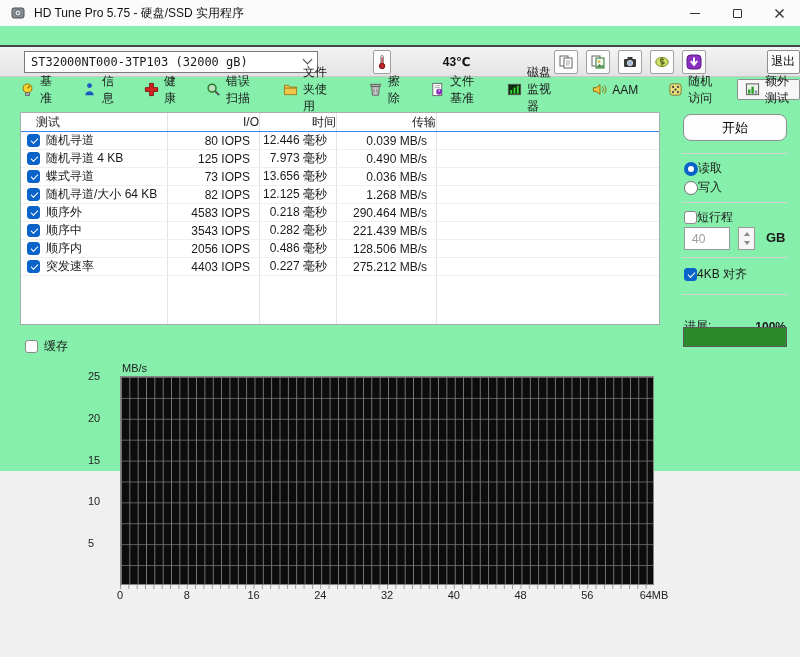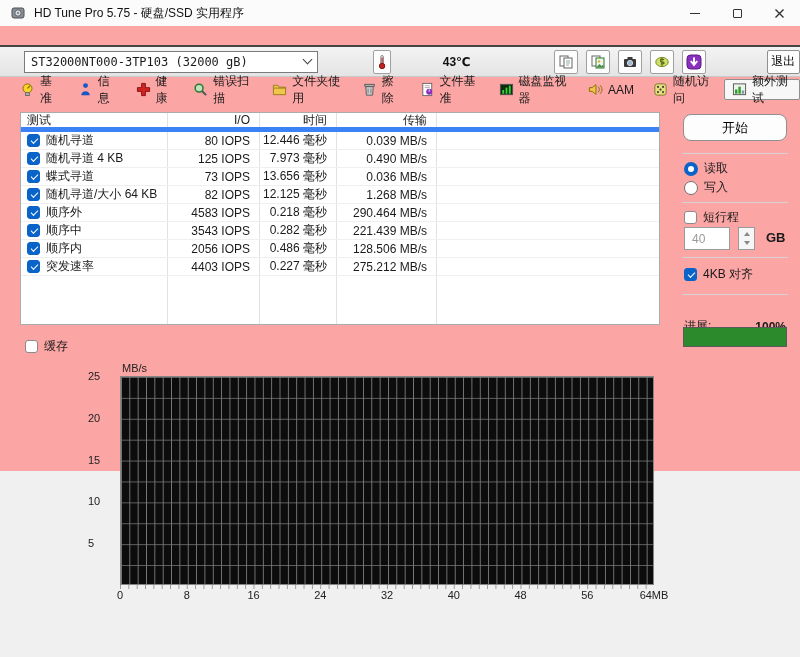--- a/index.html
+++ b/index.html
@@ -1,18 +1,18 @@
 <!DOCTYPE html>
 <html><head>
 <meta charset="utf-8">
 <style>
   * { margin:0; padding:0; box-sizing:border-box; }
   html,body { width:800px; height:657px; }
   body { font-family:"Liberation Sans","DejaVu Sans",sans-serif; font-size:12px; color:#1a1a1a; background:#f0f0f0; overflow:hidden; }
-  .window { position:relative; width:800px; height:471px; background:#fca5a5;text-decoration:underline; }
+  .window { position:relative; width:800px; height:471px; background:#86efac;text-decoration:underline; }
 
   
   .titlebar { position:absolute; left:0; top:0; width:800px; height:26px; background:#fbfbfb; display:flex; align-items:center; padding-left:10px; }
   .titlebar .app-ic { width:16px; height:16px; margin-right:8px; }
   .title-text { font-size:12px; color:#111; }
   .win-controls { position:absolute; right:0; top:0; height:26px; display:flex; }
   .win-btn { width:42px; height:26px; display:flex; align-items:center; justify-content:center; }
   .min-glyph { width:10px; height:0; border-top:1.4px solid #333; display:block; }
   .max-glyph { width:9px; height:9px; border:1.4px solid #333; border-radius:1px; display:block; }
 
@@ -26,33 +26,33 @@
   .combobox { width:406px; height:22px; background:#fff; border:1px solid #7a7a7a; display:flex; align-items:center; padding:0 6px; font-family:"DejaVu Sans Mono","Liberation Mono",monospace; font-size:12px; }
   .combobox .cb-text { flex:1; white-space:nowrap; overflow:hidden; }
   .chev { width:7px; height:7px; border-right:1.6px solid #444; border-bottom:1.6px solid #444; transform:rotate(45deg); margin-top:-4px; }
   .tool-btn { width:24px; height:24px; background:#fdfdfd; border:1px solid #a0a0a0; border-radius:2px; display:flex; align-items:center; justify-content:center; }
   .temp-btn { margin-left:8px; }
   .temp-text { font-weight:bold; margin-left:5px; color:#111; }
   .tool-group { display:flex; gap:8px; margin-left:36px; }
   .exit-btn { margin-left:14px; width:46px; height:24px; background:#fdfdfd; border:1px solid #8f8f8f; border-radius:2px; display:flex; align-items:center; justify-content:center; font-size:12px; }
 
   
-  .tabbar { position:absolute; left:0; top:78px; width:800px; height:23px; display:flex; align-items:center; padding-left:12px; gap:3px; }
+  .tabbar { position:absolute; left:0; top:78px; width:800px; height:23px; display:flex; align-items:center; padding-left:12px; gap:14px; }
   .tab { display:flex; align-items:center; gap:5px; padding:2px 7px; height:21px; border:1px solid transparent; border-radius:2px; }
   .tab.active { border-color:#8f8f8f; background:#f7f7f7;justify-content:space-between; }
   .tab svg { width:15px; height:15px; }
 
   
   .content { position:absolute; left:0; top:101px; width:800px; height:556px; }
 
   
   .results-table { position:absolute; left:20px; top:11px; width:640px; height:213px; background:#fff; border:1px solid #ababab; overflow:hidden; }
   .colline { position:absolute; top:0; bottom:0; width:1px; background:#e2e2e2; }
   .t-row { position:relative; display:flex; height:18px; align-items:center; border-bottom:1px solid #efefef; }
-  .t-row.head { height:19px; border-bottom:5px solid #3b82f6; color:#222; }
+  .t-row.head { height:19px; border-bottom:1px solid #3b82f6; color:#222;padding-left:9px; }
   .c1 { width:146px; display:flex; align-items:center; gap:6px; padding-left:6px; }
   .c2 { width:92px; text-align:right; padding-right:9px; }
   .c3 { width:77px; text-align:right; padding-right:9px; }
   .c4 { width:100px; text-align:right; padding-right:9px; }
   .cbx { width:13px; height:13px; border-radius:3px; flex:none; position:relative; }
   .cbx.on { background:#0a63c9; border:1px solid #0a63c9; }
   .cbx.off { background:#fff; border:1px solid #8a8a8a; }
   .cbx.on::after { content:""; position:absolute; left:2.5px; top:3px; width:6px; height:3px; border-left:1.6px solid #fff; border-bottom:1.6px solid #fff; transform:rotate(-45deg); }
 
   
@@ -67,21 +67,21 @@
     background-size:8.344px 100%, 100% 20.9px; }
   .tickstrip { position:absolute; left:120px; top:484px; width:534px; height:4px;
     background-image:linear-gradient(to right, #9a9a9a 1px, transparent 1px); background-size:8.344px 100%; }
   .ytick { position:absolute; width:26px; text-align:left; font-size:11px; color:#222; left:88px; }
   .xtick { position:absolute; width:44px; text-align:center; font-size:11px; color:#222; top:488px; }
 
   
   .panel { position:absolute; left:682px; top:0; width:106px; }
   .start-btn { position:absolute; left:1px; top:13px; width:104px; height:27px; background:#fdfdfd; border:1px solid #8f8f8f; border-radius:8px; display:flex; align-items:center; justify-content:center; font-size:13px; }
   .p-hr { position:absolute; left:0; width:106px; height:0; border-top:1px solid #d4d4d4; }
-  .ctl-row { position:absolute; left:2px; display:flex; align-items:center; gap:6px; }
+  .ctl-row { position:absolute; left:2px; display:flex; align-items:center; }
   .radio { width:14px; height:14px; border-radius:50%; flex:none; }
   .radio.sel { border:4.5px solid #0a63c9; background:#fff; }
   .radio.unsel { border:1px solid #6f6f6f; background:#fff; }
   .spin-input { position:absolute; left:2px; top:126px; width:46px; height:23px; border:1px solid #9a9a9a; background:#fff; color:#9a9a9a; display:flex; align-items:center; padding-left:7px; }
   .spinner { position:absolute; left:56px; top:126px; width:17px; height:23px; border:1px solid #9a9a9a; background:#f6f6f6; display:flex; flex-direction:column; align-items:center; justify-content:space-evenly; }
   .arrow-up { width:0; height:0; border-left:3.5px solid transparent; border-right:3.5px solid transparent; border-bottom:4px solid #888; }
   .arrow-down { width:0; height:0; border-left:3.5px solid transparent; border-right:3.5px solid transparent; border-top:4px solid #888; }
   .gb-label { position:absolute; left:84px; top:129px; font-weight:bold; font-size:13px; }
   .progress-row { position:absolute; left:2px; top:201px; width:102px; display:flex; justify-content:space-between; align-items:center;margin-top:16px; }
   .progress-val { font-weight:bold; }

